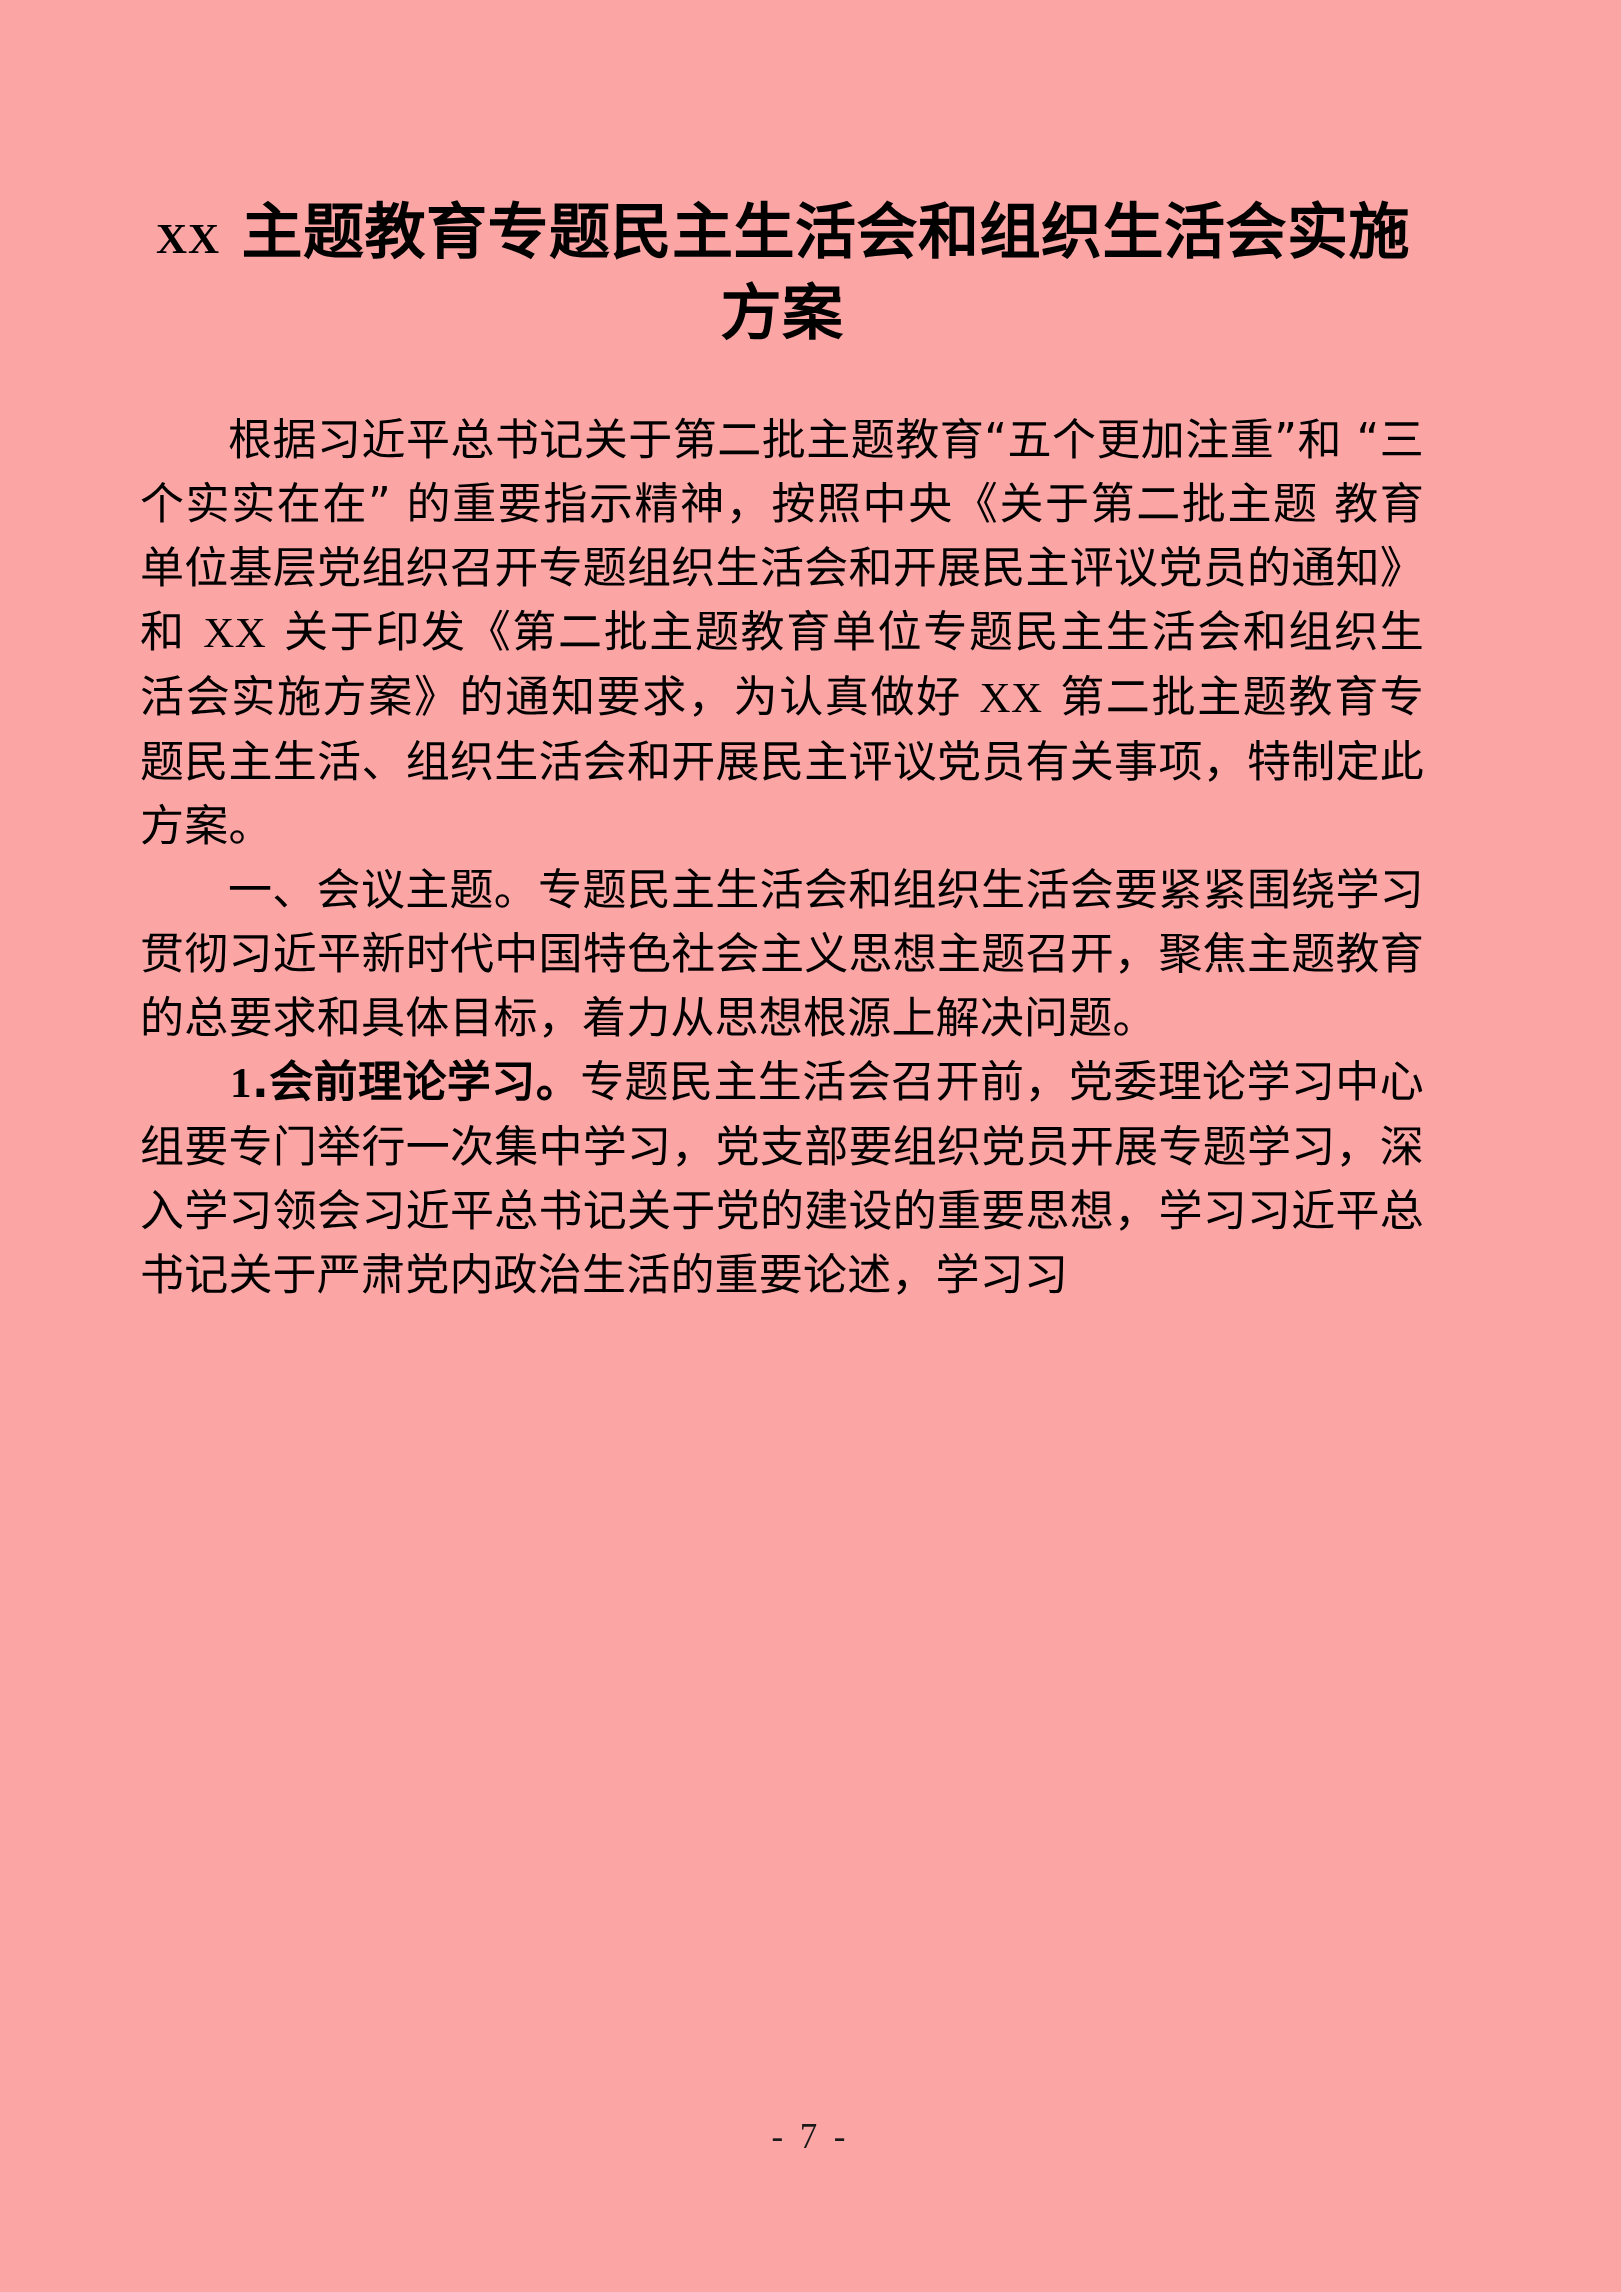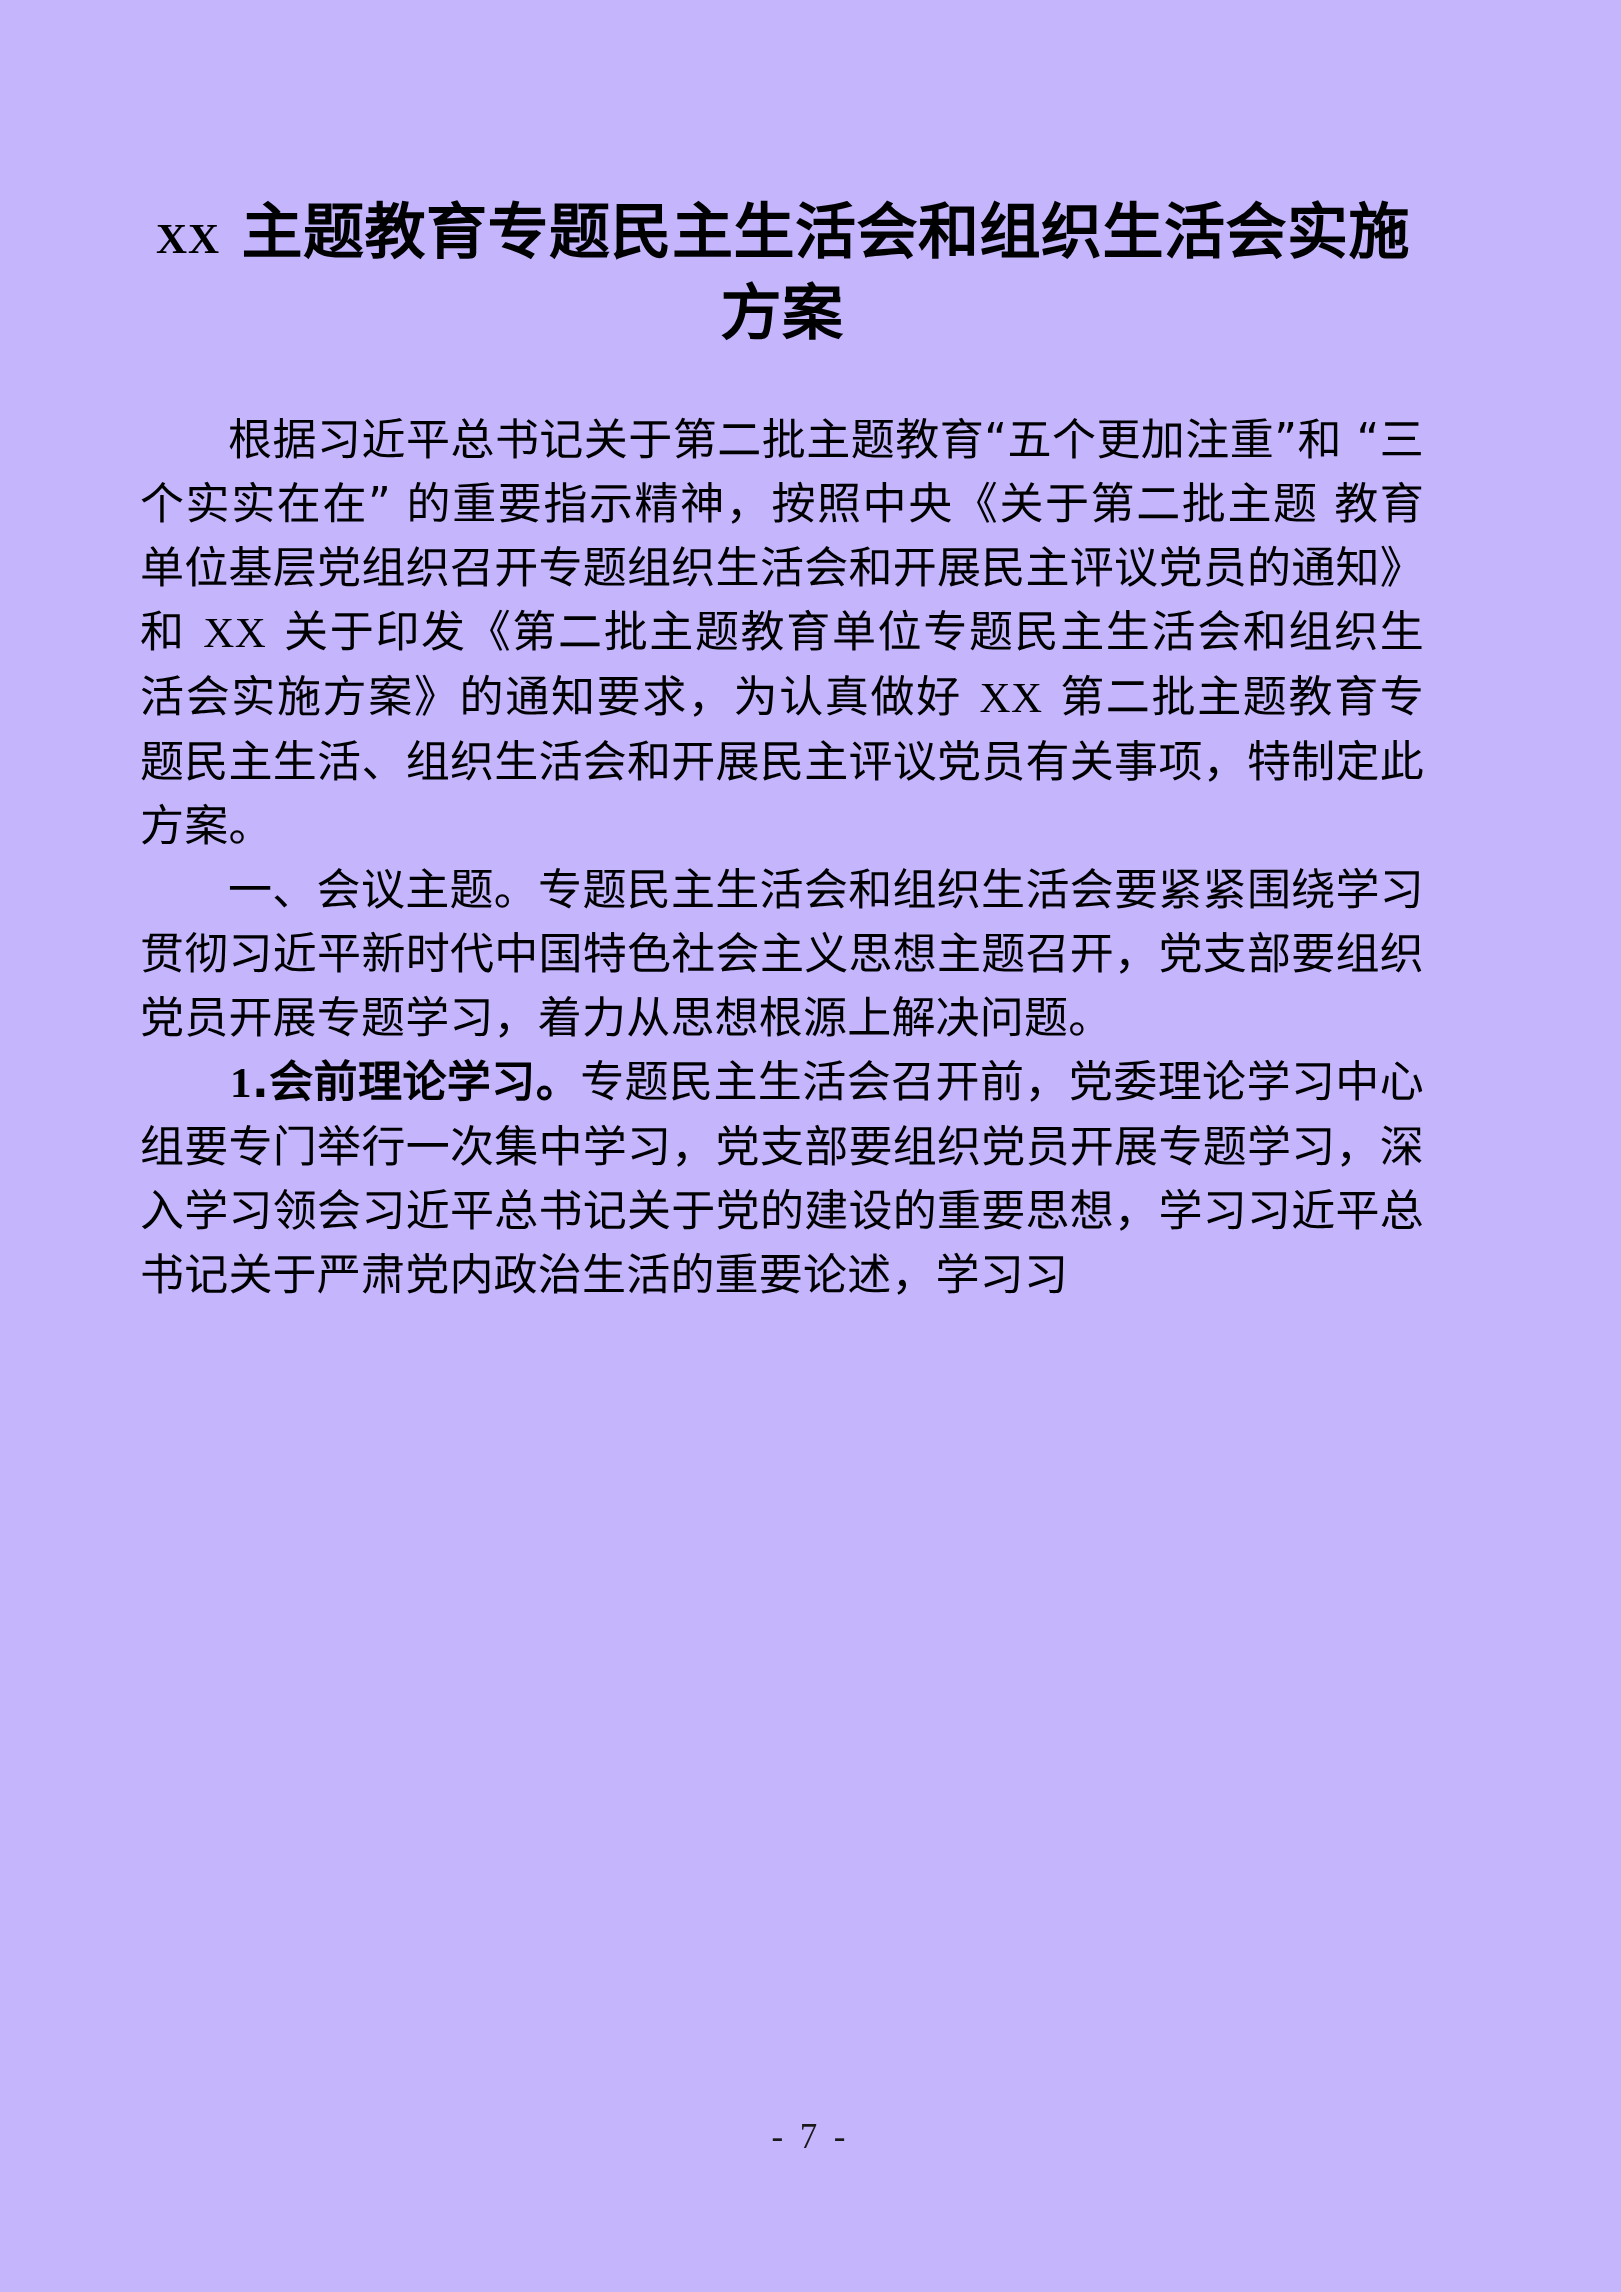--- a/index.html
+++ b/index.html
@@ -7,21 +7,21 @@
     margin: 0;
     padding: 0;
     background: #ffffff;
   }
 
   .page {
     position: relative;
     width: 1621px;
     height: 2293px;
     margin: 0 auto;
-    background: #c4b5fd;
+    background: #fca5a5;
     box-sizing: border-box;
     overflow: hidden;
   }
 
   
   .content {
     position: absolute;
     left: 140px;
     top: 0;
     width: 1284px;
@@ -102,21 +102,21 @@
 <div class="page">
 
   <div class="content">
 
     <h1 class="doc-title"><span class="latin">XX</span><span> 主题教育专题民主生活会和组织生活会实施方案</span></h1>
 
     <div class="body-block">
 
       <p class="para indent">根据习近平总书记关于第二批主题教育“五个更加注重”和 “三个实实在在” 的重要指示精神，按照中央《关于第二批主题 教育单位基层党组织召开专题组织生活会和开展民主评议党员的通知》和 <span class="latin">XX</span> 关于印发《第二批主题教育单位专题民主生活会和组织生活会实施方案》的通知要求，为认真做好 <span class="latin">XX</span> 第二批主题教育专题民主生活、组织生活会和开展民主评议党员有关事项，特制定此方案。</p>
 
-      <p class="para indent">一、会议主题。专题民主生活会和组织生活会要紧紧围绕学习贯彻习近平新时代中国特色社会主义思想主题召开，党支部要组织党员开展专题学习，着力从思想根源上解决问题。</p>
+      <p class="para indent">一、会议主题。专题民主生活会和组织生活会要紧紧围绕学习贯彻习近平新时代中国特色社会主义思想主题召开，聚焦主题教育的总要求和具体目标，着力从思想根源上解决问题。</p>
 
 
 
       <p class="para indent"><span class="lead"><span class="latin">1</span>.会前理论学习。</span><span>专题民主生活会召开前，党委理论学习中心组要专门举行一次集中学习，党支部要组织党员开展专题学习，深入学习领会习近平总书记关于党的建设的重要思想，学习习近平总书记关于严肃党内政治生活的重要论述，学习习</span></p>
 
     </div>
   </div>
 
   <div class="page-footer">- 7 -</div>
 

